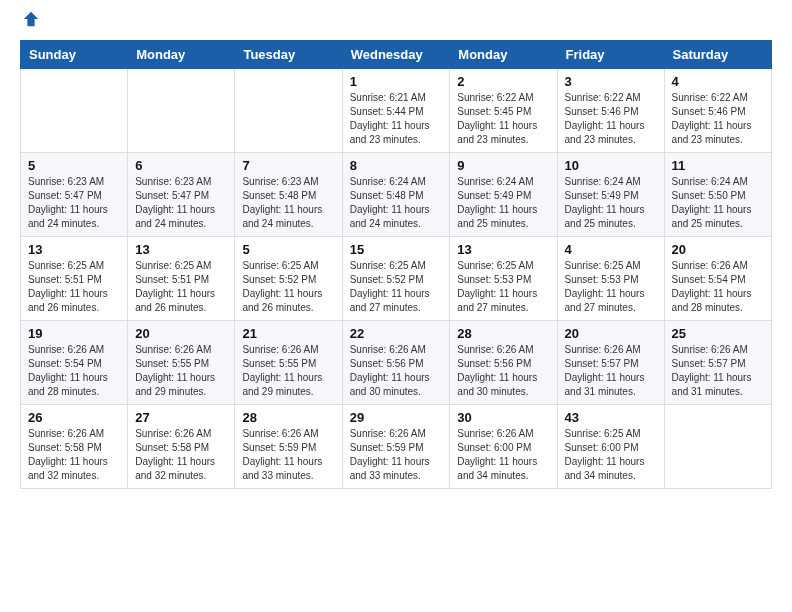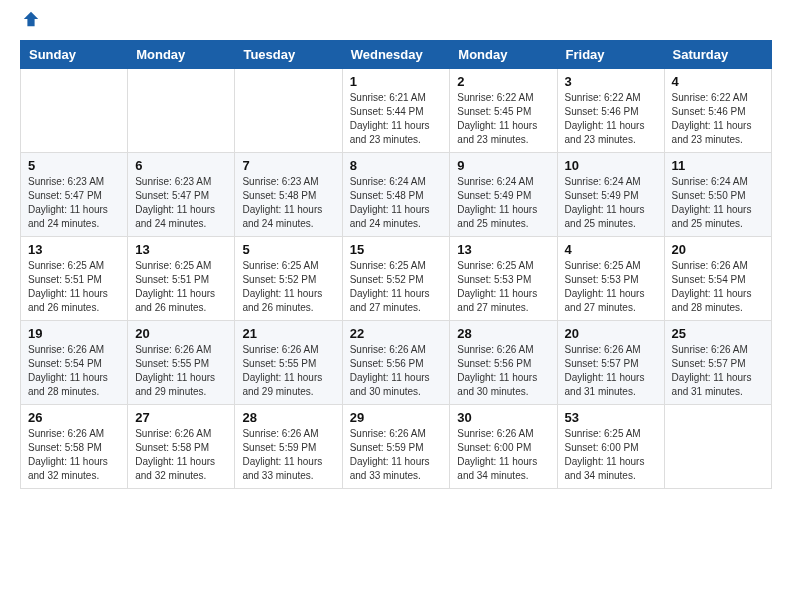--- a/index.html
+++ b/index.html
@@ -352,21 +352,21 @@
 and 33 minutes.</div>
           </td>
           <td>
             <span class="day-number">30</span>
             <div class="day-info" style="white-space: pre-line;">Sunrise: 6:26 AM
 Sunset: 6:00 PM
 Daylight: 11 hours
 and 34 minutes.</div>
           </td>
           <td>
-            <span class="day-number">53</span>
+            <span class="day-number">43</span>
             <div class="day-info" style="white-space: pre-line;">Sunrise: 6:25 AM
 Sunset: 6:00 PM
 Daylight: 11 hours
 and 34 minutes.</div>
           </td>
           <td class="empty-cell"></td>
         </tr>
       </tbody>
   </table>
 </div>

